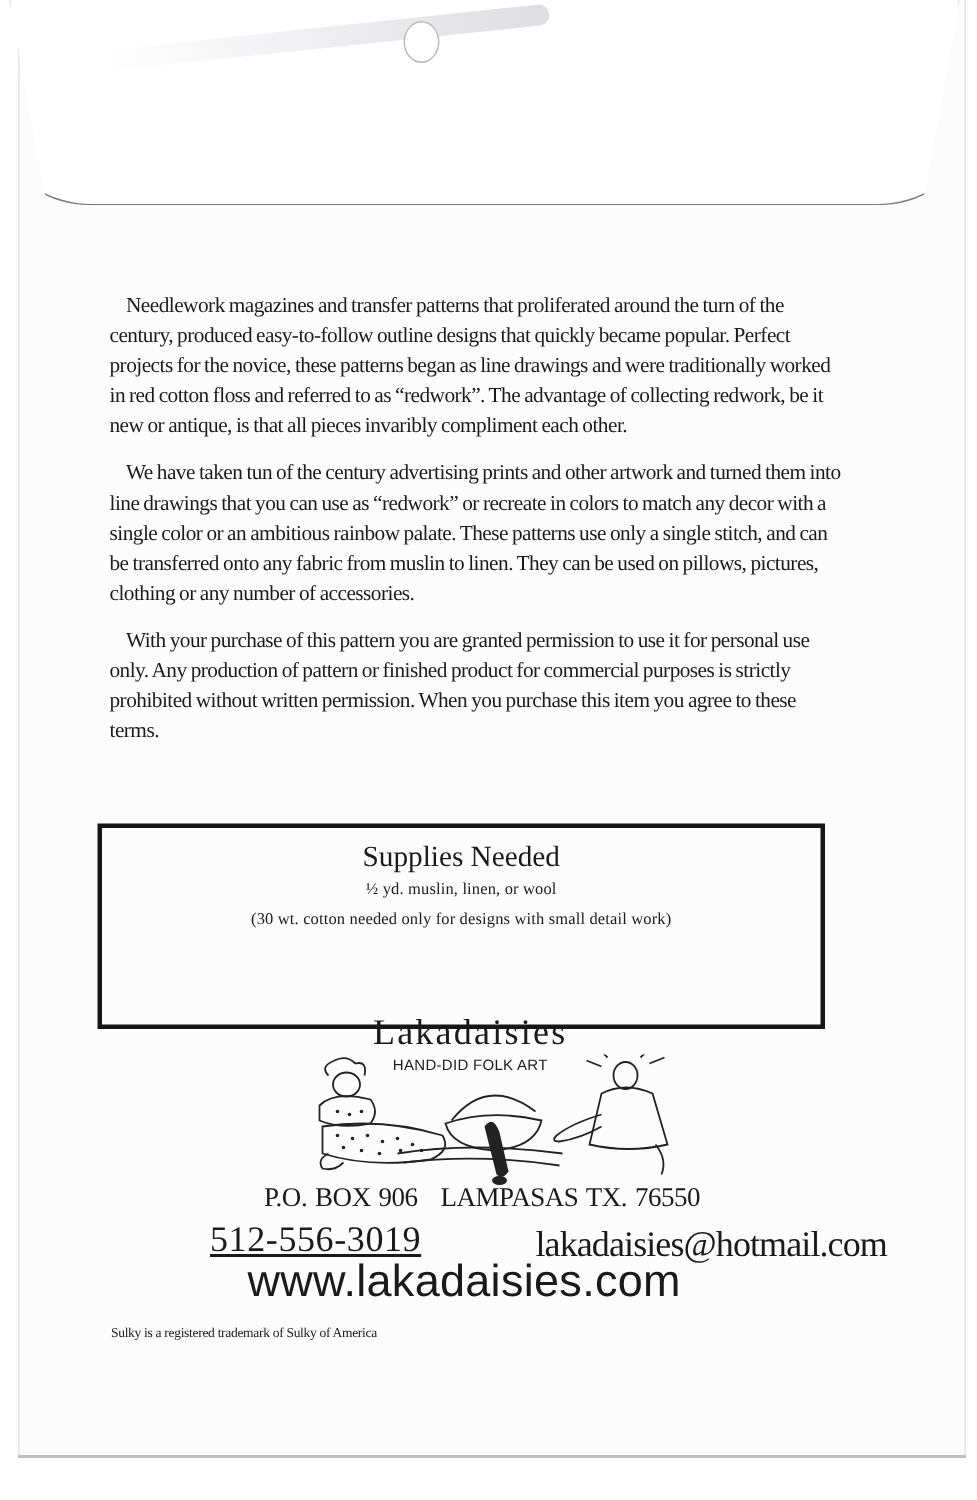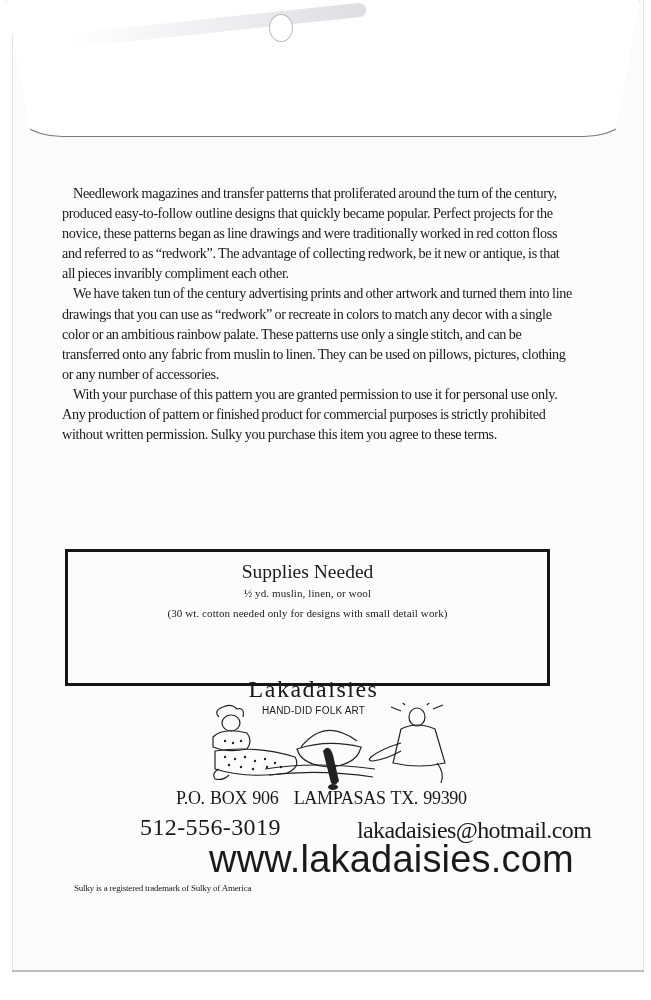--- a/index.html
+++ b/index.html
@@ -31,21 +31,21 @@
   .flap-notch {
     position:absolute; left:262px; top:16px; width:22px; height:26px;
     border:1px solid #bbb; border-radius:50%; background:#fff;
   }
   .body-text {
     position:absolute; left:62px; top:183px; width:510px;
     font-size:14.2px; line-height:20.1px; text-align:left;
     letter-spacing:-0.35px; word-spacing:-0.5px;
     font-stretch:condensed;
   }
-  .body-text p { margin:0; text-indent:11px; }
+  .body-text p { margin:11px; text-indent:11px; }
   .supplies {
     position:absolute; left:65px; top:549px; width:485px; height:137px;
     border:3px solid #161616; box-sizing:border-box;
     text-align:center;
   }
   .supplies h2 {
     margin:8px 0 0 0; font-weight:normal; font-size:19.5px; line-height:24px;
   }
   .supplies .line { font-size:11px; line-height:19.5px; letter-spacing:0.1px; }
   .brand {
@@ -56,47 +56,47 @@
     top:705px; left:-12px;
     font-family:"Liberation Sans", sans-serif; font-size:10px; letter-spacing:0.2px;
   }
   .illustration { position:absolute; left:205px; top:703px; width:250px; height:88px; }
   .address {
     position:absolute; left:176px; top:788px; width:320px;
     font-size:18px; letter-spacing:-0.3px; word-spacing:1px;
   }
   .address .gap { display:inline-block; width:10px; }
   .phone {
-    position:absolute; left:140px; top:814px; font-size:24px; letter-spacing:0.4px;
+    position:absolute; left:140px; top:814px; font-size:24px; letter-spacing:0.4px;text-decoration:underline;
   }
   .email {
     position:absolute; left:357px; top:817px; font-size:24px; letter-spacing:-0.6px;
     font-stretch:condensed;
   }
   .website {
     position:absolute; left:165px; top:838px;
-    font-family:"Liberation Sans", sans-serif; font-size:38px; letter-spacing:0.2px;margin-left:44px;
+    font-family:"Liberation Sans", sans-serif; font-size:30px; letter-spacing:0.2px;
   }
   .trademark {
     position:absolute; left:74px; top:883px; font-size:9px; letter-spacing:-0.2px;
   }
 </style>
 </head>
 <body>
 
 <div class="envelope"></div>
 <div class="flap">
   <div class="flap-shadow"></div>
   <div class="flap-notch"></div>
 </div>
 
 <div class="body-text">
   <p>Needlework magazines and transfer patterns that proliferated around the turn of the century, produced easy-to-follow outline designs that quickly became popular.  Perfect projects for the novice, these patterns began as line drawings and were traditionally worked in red cotton floss and referred to as “redwork”.  The advantage of collecting redwork, be it new or antique, is that all pieces invaribly compliment each other.</p>
   <p>We have taken tun of the century advertising prints and other artwork and turned them into line drawings that you can use as “redwork” or recreate in colors to match any decor with a single color or an ambitious rainbow palate.  These patterns use only a single stitch, and can be transferred onto any fabric from muslin to linen.  They can be used on pillows, pictures, clothing or any number of accessories.</p>
-  <p>With your purchase of this pattern you are granted permission to use it for personal use only.  Any production of pattern or finished product for commercial purposes is strictly prohibited without written permission. Sulky you purchase this item you agree to these terms.</p>
+  <p>With your purchase of this pattern you are granted permission to use it for personal use only.  Any production of pattern or finished product for commercial purposes is strictly prohibited without written permission. When you purchase this item you agree to these terms.</p>
 </div>
 
 <div class="supplies">
   <h2>Supplies Needed</h2>
   <div class="line">½ yd.  muslin, linen, or wool</div>
   <div class="line">(30 wt.  cotton needed only for designs with small detail work)</div>
 </div>
 
 <div class="brand brand-name">Lakadaisies</div>
 <div class="brand brand-sub">HAND-DID FOLK ART</div>
@@ -136,18 +136,18 @@
       <circle cx="48" cy="66" r="1.2"></circle>
     <circle cx="62" cy="64" r="1.2"></circle>
       <circle cx="76" cy="64" r="1.2"></circle>
     <path d="M118 48 q6 -8 10 4 l6 26 q-4 6 -8 2 z"></path>
     <ellipse cx="128" cy="84" rx="5" ry="3"></ellipse>
   </g>
 </svg>
 
 <div class="address">
   <span>P.O. BOX 906</span><span class="gap"></span>
-  <span>LAMPASAS TX.  99390</span>
+  <span>LAMPASAS TX.  76550</span>
 </div>
 <div class="phone">512-556-3019</div>
 <div class="email">lakadaisies@hotmail.com</div>
 <div class="website">www.lakadaisies.com</div>
 <div class="trademark">Sulky is a registered trademark of Sulky of America</div>
 
 </body></html>

